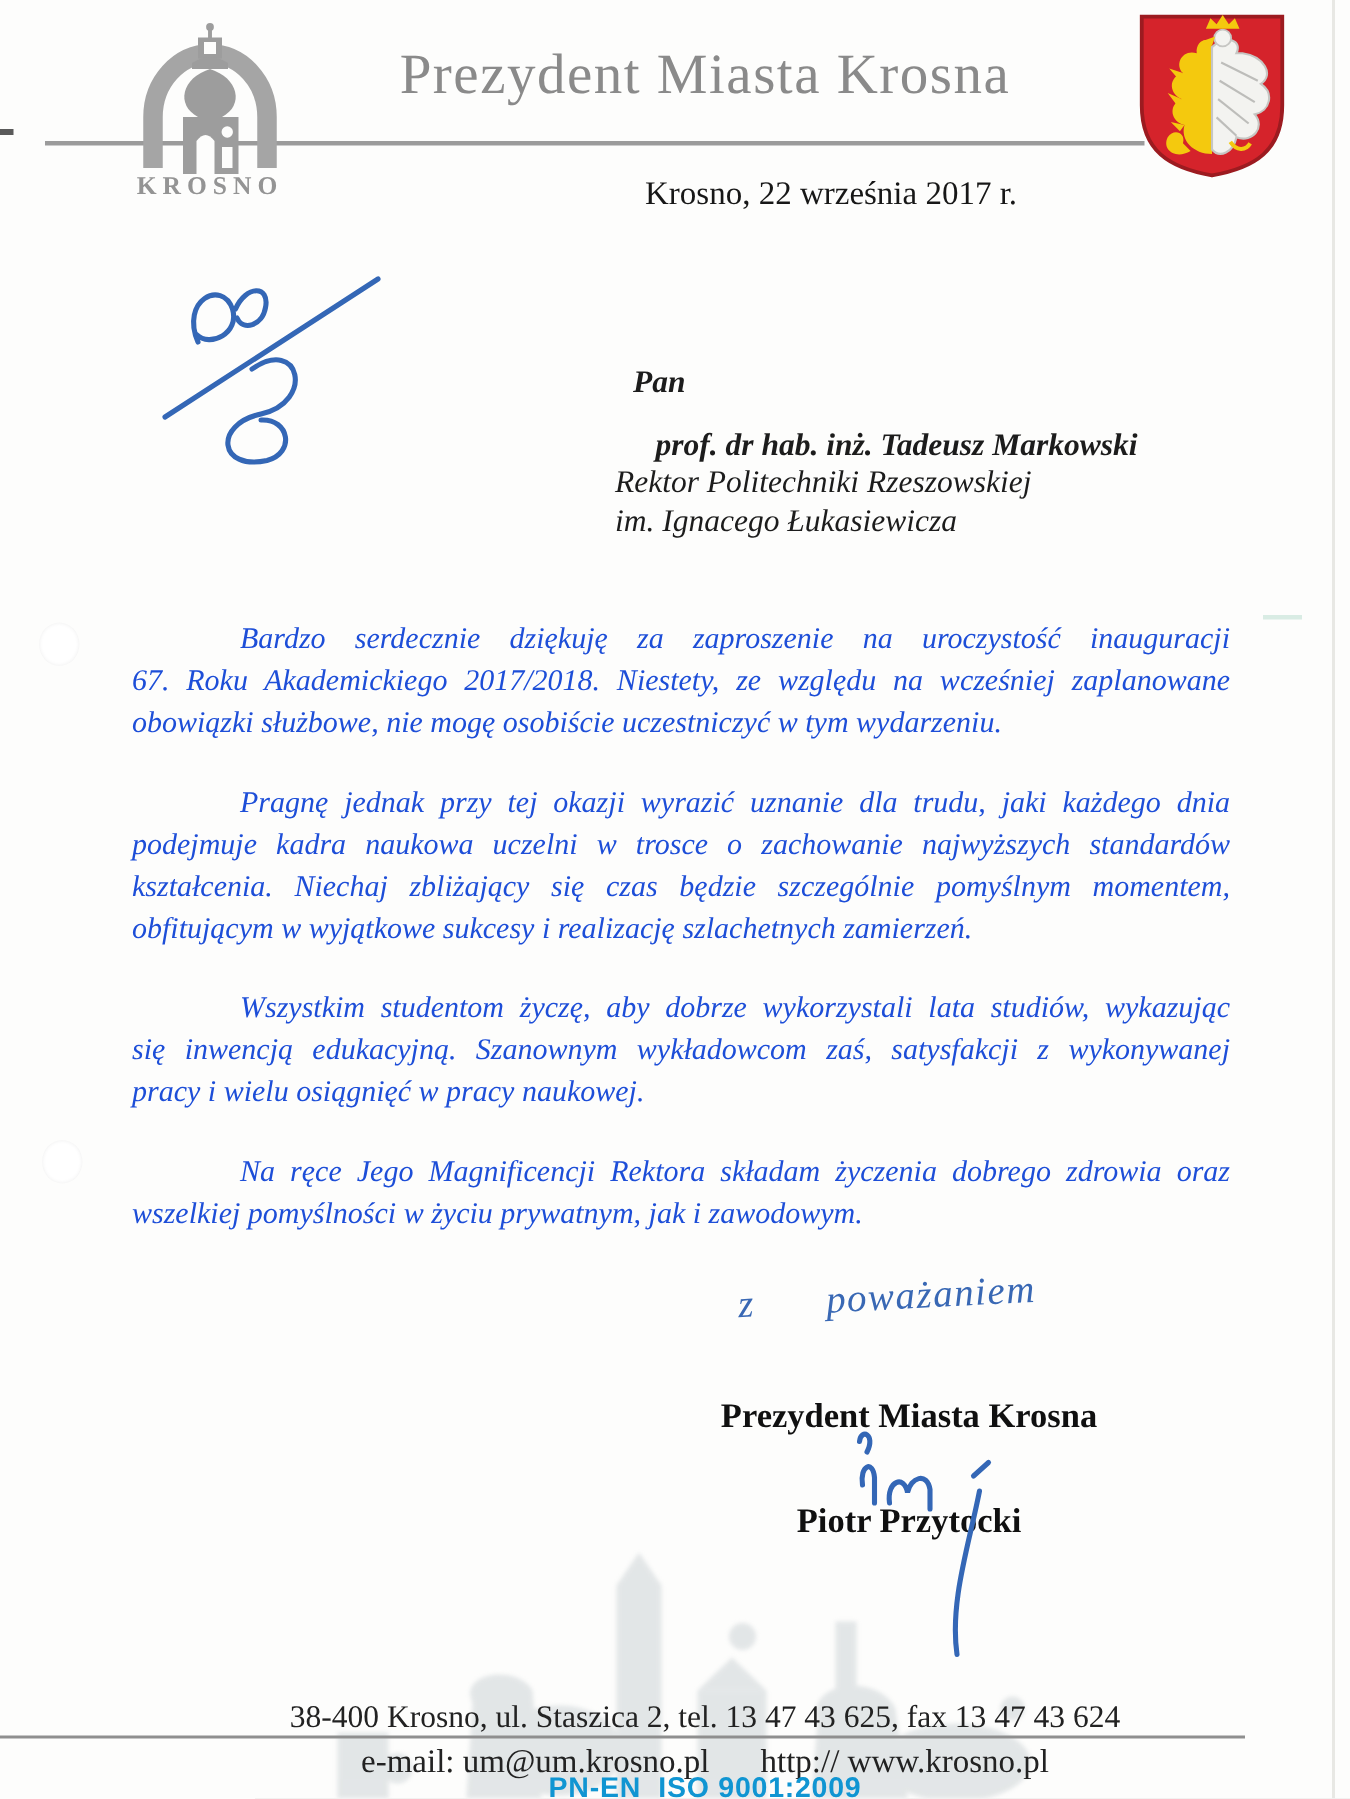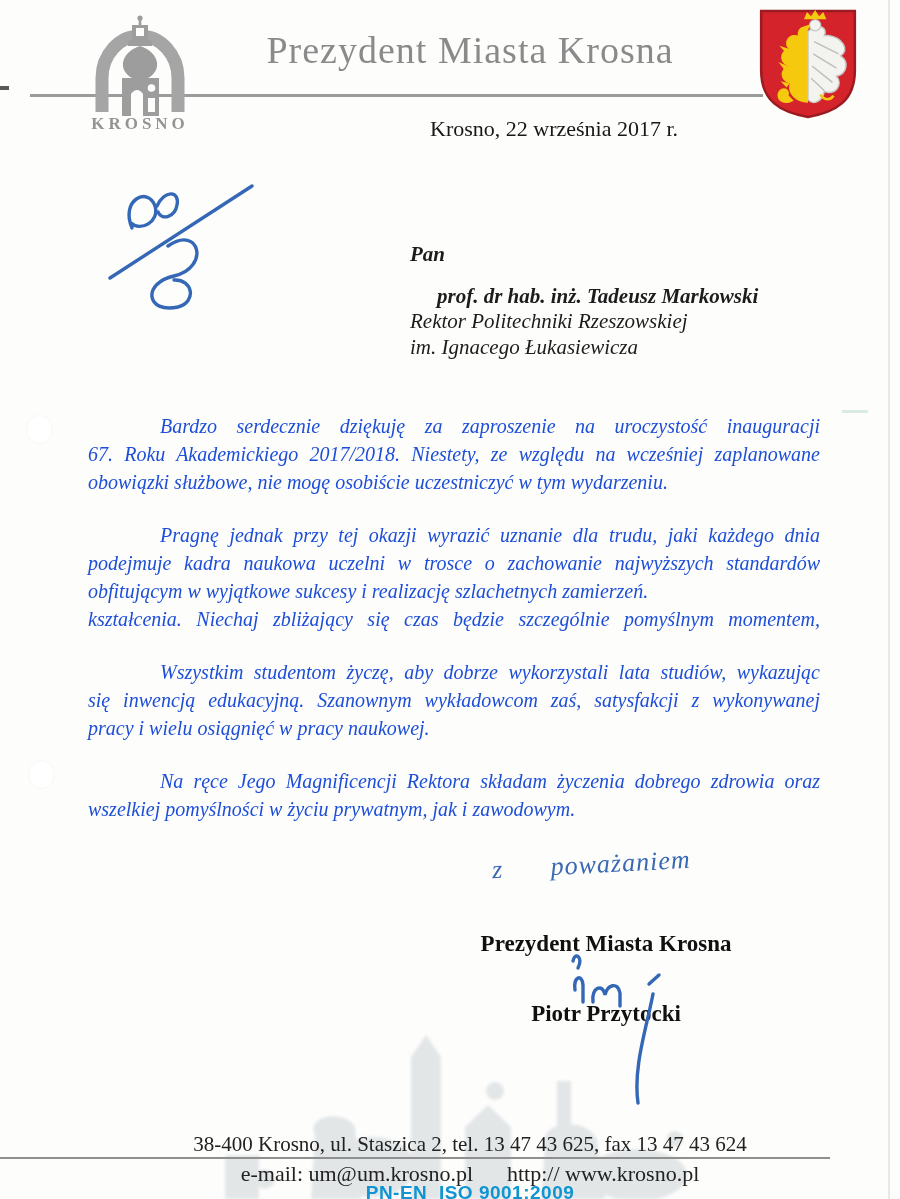--- a/index.html
+++ b/index.html
@@ -26,21 +26,21 @@
 
   
   .ink{stroke:#3467b6;stroke-width:3.4;fill:none;stroke-linecap:round;}
   .scribble-top{left:102px;top:178px;z-index:4;}
   .signature-ink{left:545px;top:948px;z-index:5;}
   .handwritten-note{left:492px;top:850px;font-size:26px;font-style:italic;color:#3968b4;
                     transform:rotate(-3deg);word-spacing:40px;letter-spacing:1px;}
 
   
   .recipient{left:410px;top:242px;font-size:21px;font-style:italic;line-height:25.5px;}
-  .recipient .salutation{font-weight:bold;margin-bottom:11px;}
+  .recipient .salutation{font-weight:bold;margin-bottom:11px;margin-left:12px;}
   .recipient .name{font-weight:bold;padding-left:27px;margin-top:16px;}
 
   
   .letter-body{left:88px;top:412px;width:732px;font-size:20px;font-style:italic;
                line-height:28px;color:#1d4ed8;}
   .para{margin-bottom:25px;}
   .line{text-align:left;}
   .line.just{text-align:justify;text-align-last:justify;}
   .line.first{padding-left:72px;}
 
@@ -156,22 +156,22 @@
 
   <div class="abs letter-body">
       <div class="para">
         <div class="line first just">Bardzo serdecznie dziękuję za zaproszenie na uroczystość inauguracji</div>
         <div class="line just">67. Roku Akademickiego 2017/2018. Niestety, ze względu na wcześniej zaplanowane</div>
         <div class="line">obowiązki służbowe, nie mogę osobiście uczestniczyć w tym wydarzeniu.</div>
       </div>
       <div class="para">
         <div class="line first just">Pragnę jednak przy tej okazji wyrazić uznanie dla trudu, jaki każdego dnia</div>
         <div class="line just">podejmuje kadra naukowa uczelni w trosce o zachowanie najwyższych standardów</div>
+        <div class="line just">kształcenia. Niechaj zbliżający się czas będzie szczególnie pomyślnym momentem,</div>
         <div class="line">obfitującym w wyjątkowe sukcesy i realizację szlachetnych zamierzeń.</div>
-        <div class="line just">kształcenia. Niechaj zbliżający się czas będzie szczególnie pomyślnym momentem,</div>
       </div>
       <div class="para">
         <div class="line first just">Wszystkim studentom życzę, aby dobrze wykorzystali lata studiów, wykazując</div>
         <div class="line just">się inwencją edukacyjną. Szanownym wykładowcom zaś, satysfakcji z wykonywanej</div>
         <div class="line">pracy i wielu osiągnięć w pracy naukowej.</div>
       </div>
       <div class="para">
         <div class="line first just">Na ręce Jego Magnificencji Rektora składam życzenia dobrego zdrowia oraz</div>
         <div class="line">wszelkiej pomyślności w życiu prywatnym, jak i zawodowym.</div>
       </div>

